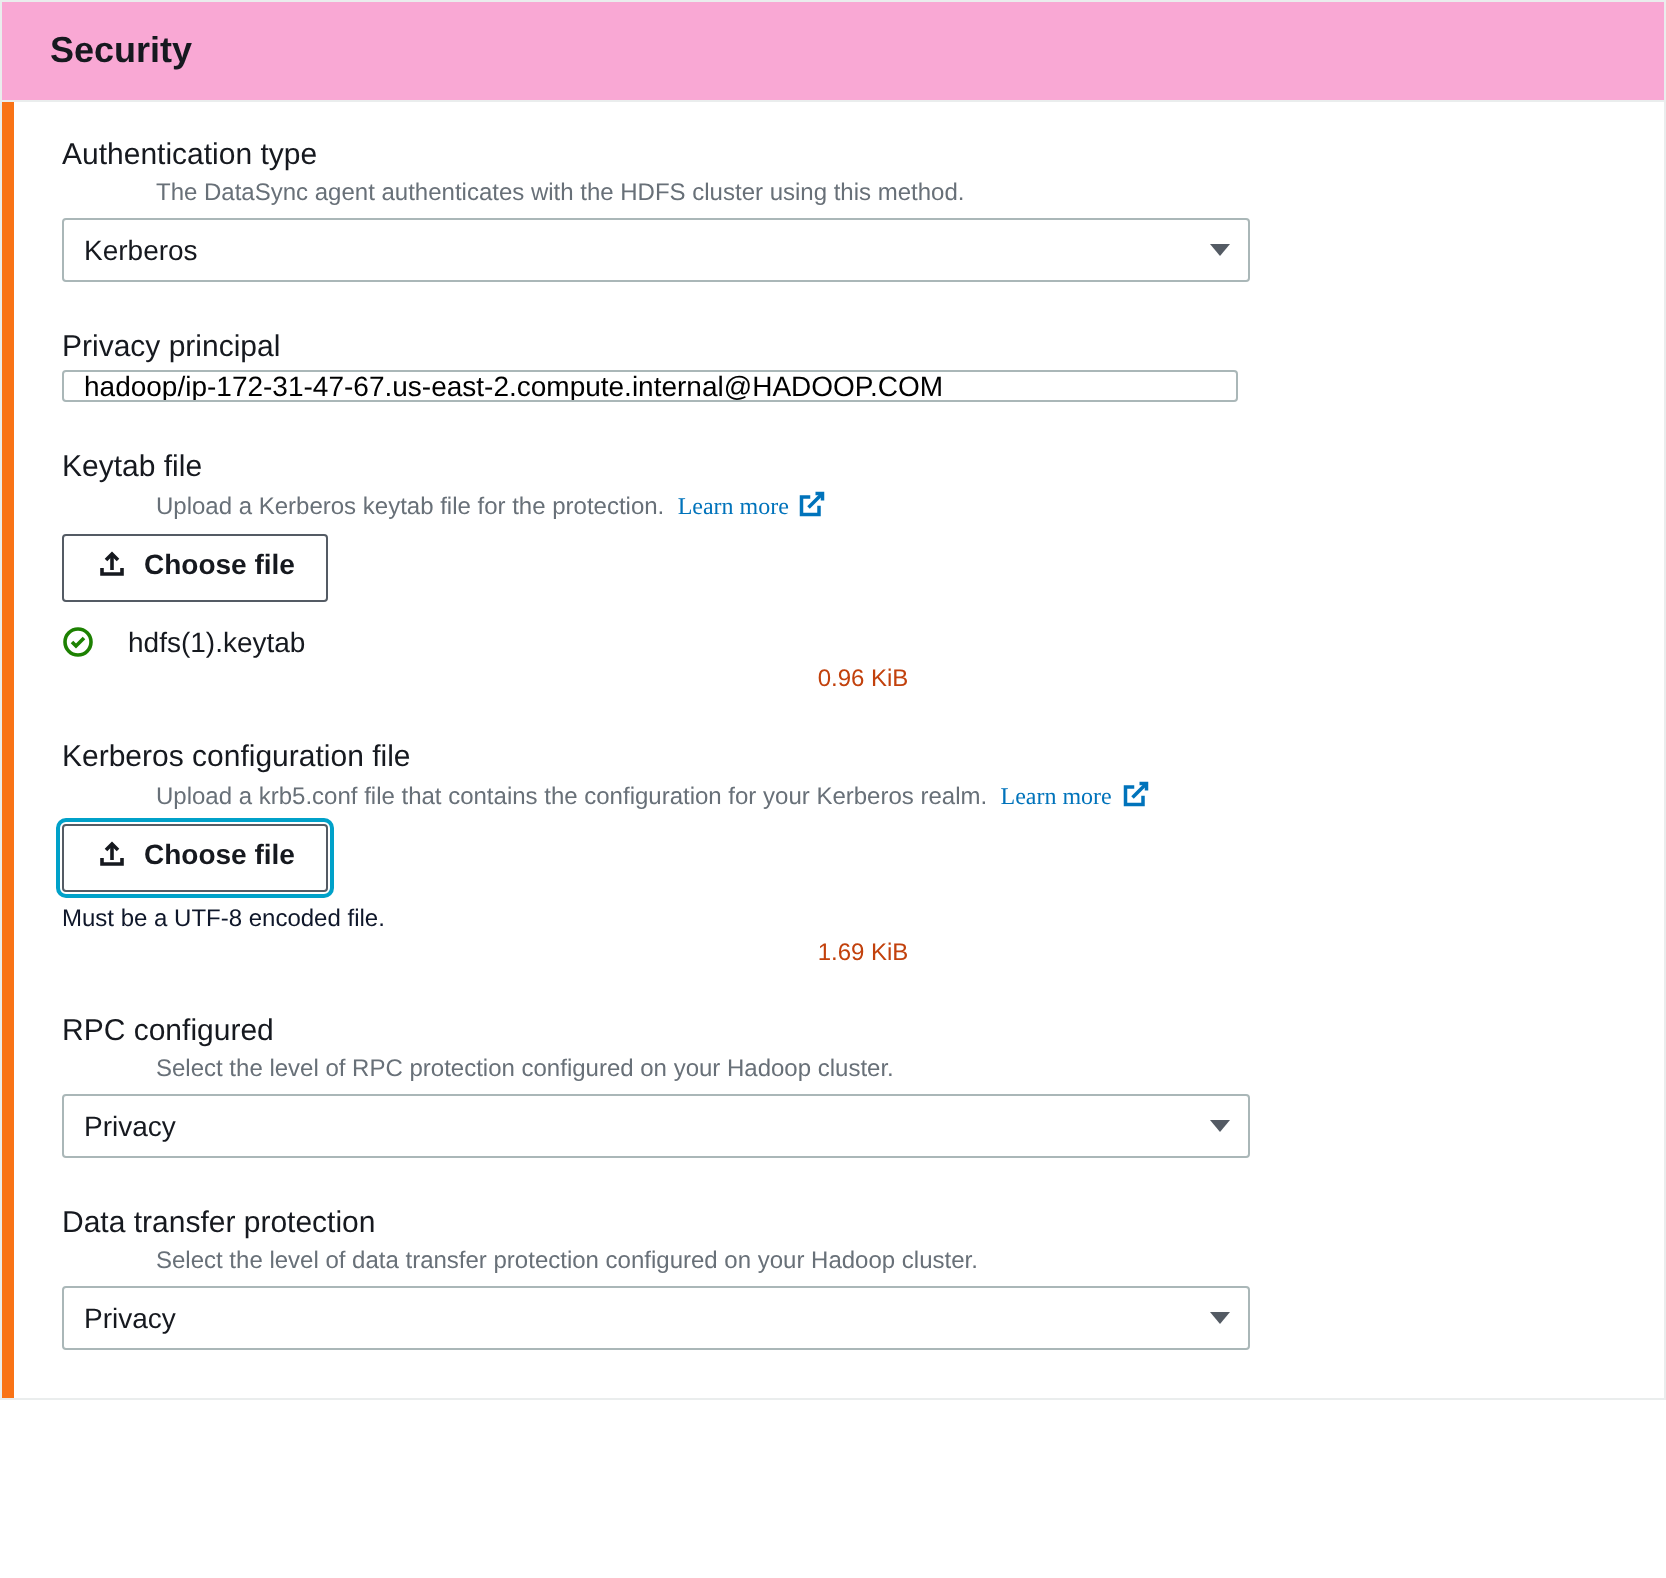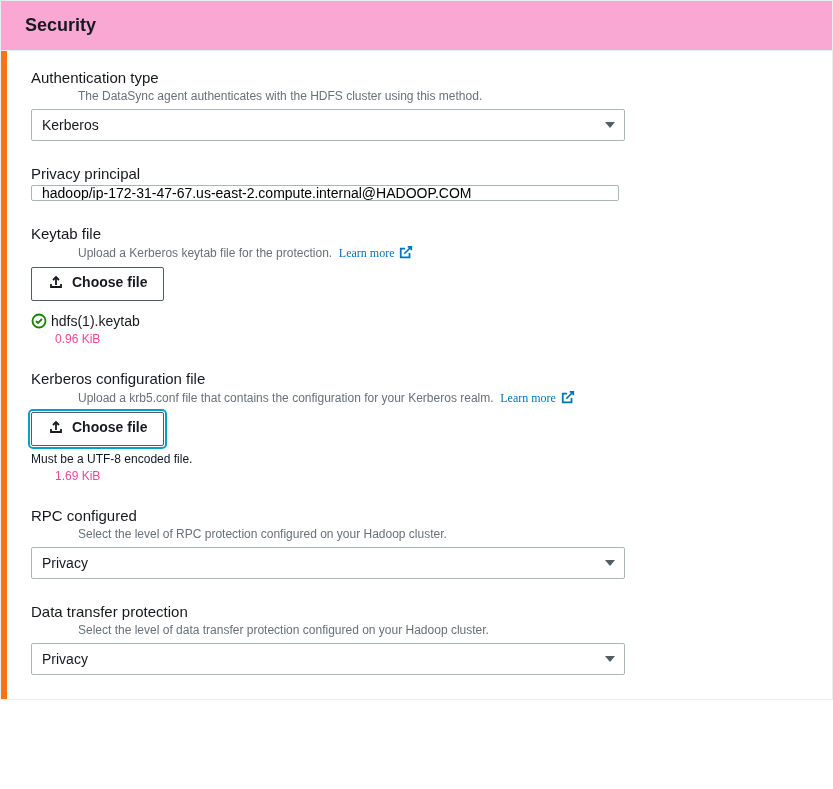--- a/index.html
+++ b/index.html
@@ -111,36 +111,37 @@
   .choose-btn.focused {
     outline: 2px solid #00a1c9;
     outline-offset: 1px;
   }
   .upload-icon {
     width: 16px; height: 16px;
   }
   .file-row {
     display: flex;
     align-items: center;
-    gap: 4px;
+    gap: 17px;
     margin-top: 12px;
   }
   .check-icon {
     width: 16px; height: 16px;
     flex-shrink: 0;
   }
   .file-name {
     font-size: 14px;
     color: #16191f;
   }
   .file-size {
     font-size: 12px;
-    color: #ec4899;
+    color: #c2410c;
     margin-left: 24px;
     margin-top: 3px;
+    text-align: center;
   }
 </style>
 </head>
 <body>
 
 <div class="panel">
   <div class="panel-header">
     <h2 class="panel-title">Security</h2>
   </div>
   <div class="panel-body">

